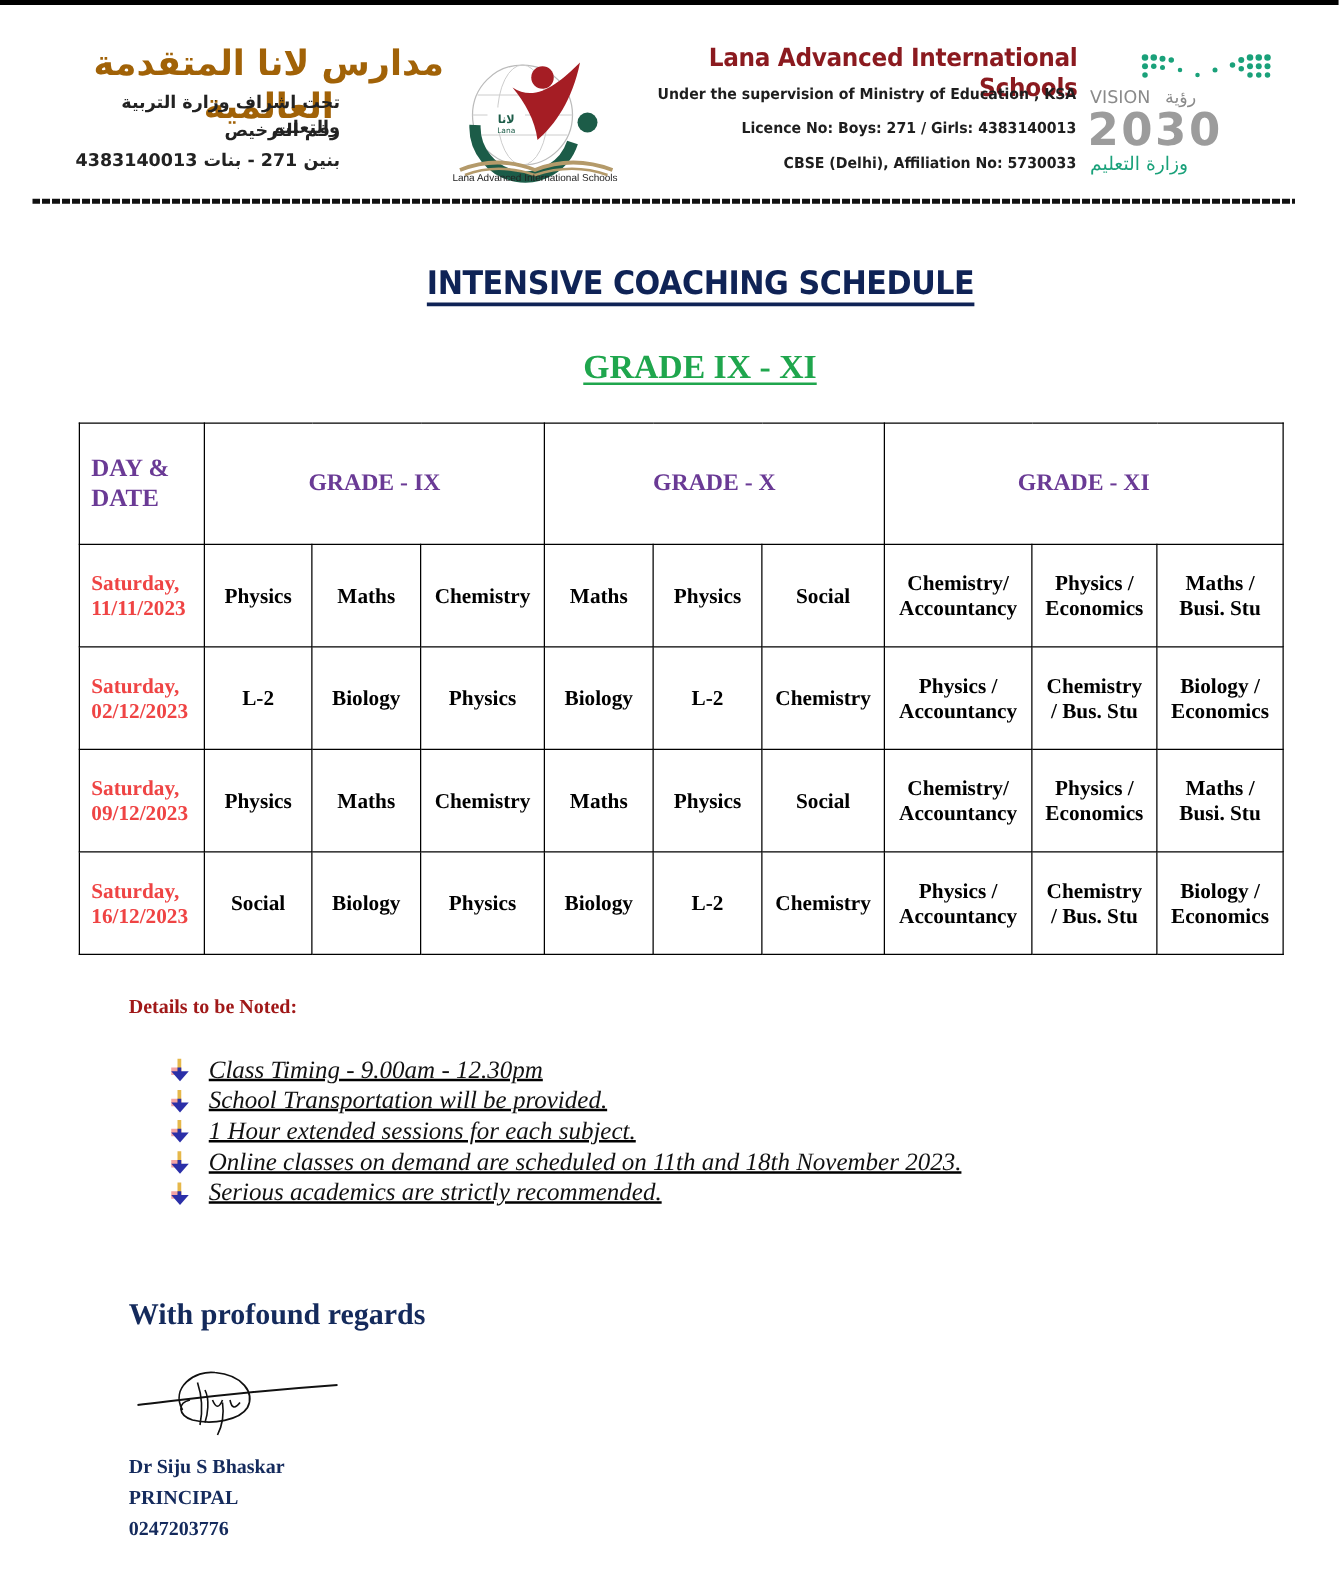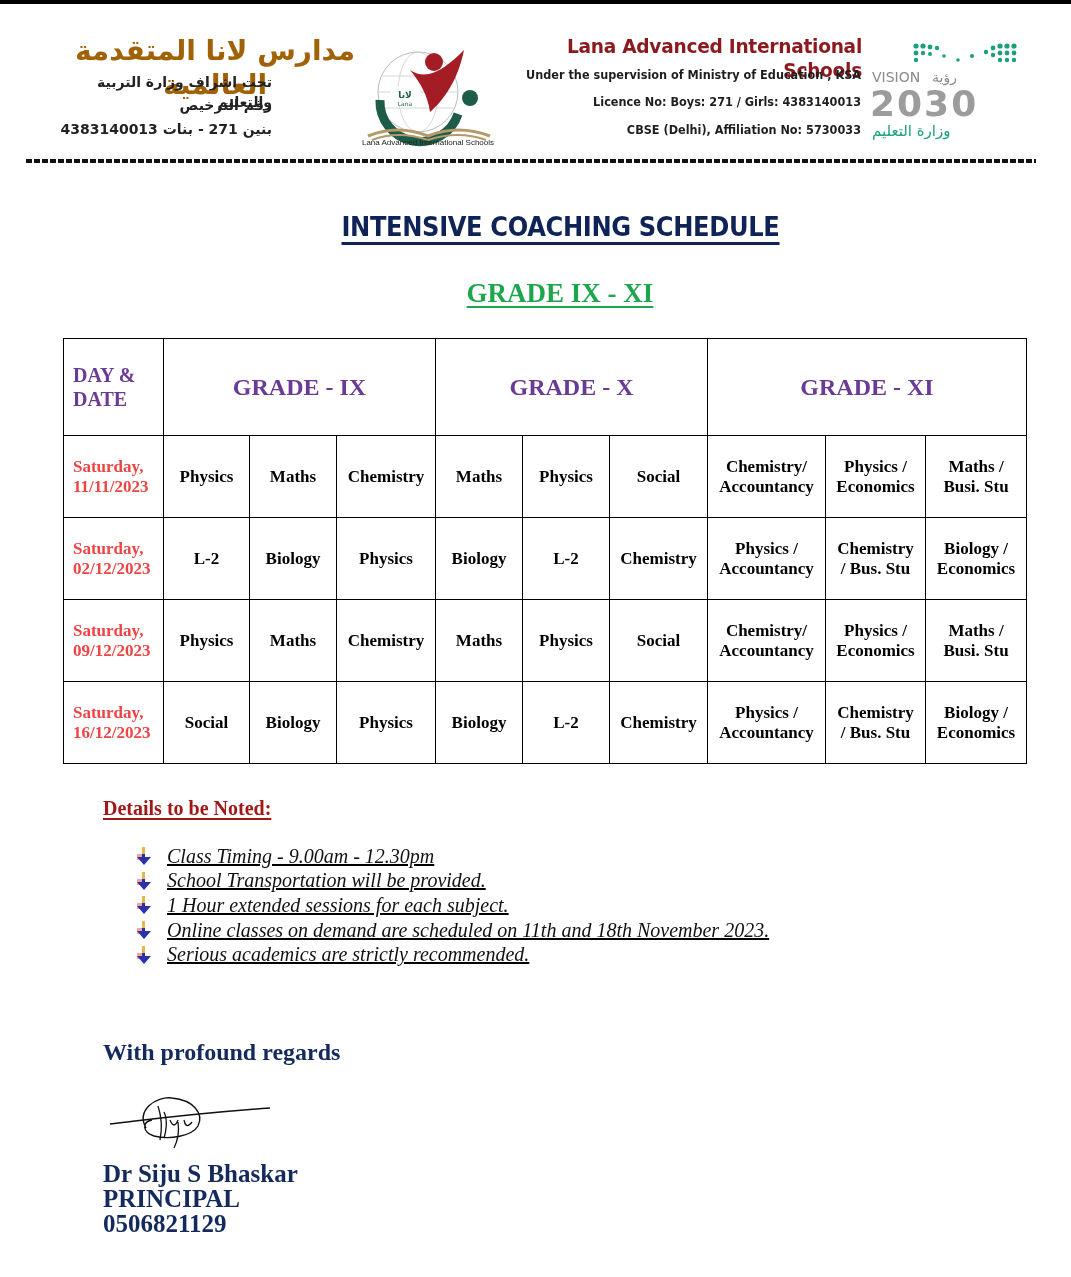--- a/index.html
+++ b/index.html
@@ -16,35 +16,35 @@
 
   
   .main-title { position:absolute; left:0; top:212px; width:1120px; text-align:center; font-family:"DejaVu Sans", sans-serif; font-weight:bold; font-size:26px; color:#0f2356; letter-spacing:-0.4px; }
   .main-title span { border-bottom:3px solid #0f2356; padding-bottom:0px; transform:scaleX(0.93); display:inline-block; }
   .sub-title { position:absolute; left:0; top:278px; width:1120px; text-align:center; font-family:"Liberation Serif", serif; font-weight:bold; font-size:27px; color:#1fa64d; }
   .sub-title span { text-decoration:underline; text-decoration-thickness:2px; text-underline-offset:4px; }
 
   
   table.sched { position:absolute; left:63px; top:338px; border-collapse:collapse; font-family:"Liberation Serif", serif; font-weight:bold;border-radius:12px; }
   table.sched td { border:1px solid #000; text-align:center; vertical-align:middle; font-size:17px; line-height:20px; padding:0 4px; }
-  table.sched tr.head td { height:96px; color:#6a3a95; font-size:24px; }
+  table.sched tr.head td { height:96px; color:#6a3a95; font-size:19px; }
   table.sched tr.row td { height:81px; }
   table.sched td.daycell { text-align:left; color:#ef4444; padding-left:9px; }
   table.sched tr.head td.daycell { color:#6a3a95; font-size:20px; line-height:24px; }
 
   
-  .notes-head { position:absolute; left:103px; top:797px; font-family:"Liberation Serif", serif; font-weight:bold; font-size:20px; color:#a01818; text-decoration:underline; text-decoration-thickness:2px; text-underline-offset:3px; }
+  .notes-head { position:absolute; left:103px; top:797px; font-family:"Liberation Serif", serif; font-weight:bold; font-size:16px; color:#a01818; text-decoration-thickness:2px; text-underline-offset:3px; }
   .notes { position:absolute; left:134px; top:844px; margin:0; padding:0; list-style:none;text-decoration:underline; }
   .notes li { display:flex; align-items:center; height:24.6px; font-family:"Liberation Serif", serif; font-style:italic; font-size:20px; color:#111; }
   .bullet { width:20px; height:20px; margin-right:13px; position:relative; flex:none; }
 
   
   .regards { position:absolute; left:103px; top:1039px; font-family:"Liberation Serif", serif; font-weight:bold; font-size:24px; color:#142a5c; }
   .signature { position:absolute; left:106px; top:1090px; width:170px; height:70px; }
-  .sign-line { position:absolute; left:103px; font-family:"Liberation Serif", serif; font-weight:bold; font-size:25px; color:#142a5c; line-height:25px; }
+  .sign-line { position:absolute; left:103px; font-family:"Liberation Serif", serif; font-weight:bold; font-size:16px; color:#142a5c; line-height:25px; }
 </style>
 </head>
 <body>
 
 <div class="topbar"></div>
 
 <div class="ar-title">مدارس لانا المتقدمة العالمية</div>
 <div class="ar-line" style="top:72px;">تحت اشراف وزارة التربية والتعليم</div>
 <div class="ar-line" style="top:95px;">رقم الترخيص</div>
 <div class="ar-line" style="top:119px;">بنين 271 - بنات 4383140013</div>
@@ -234,13 +234,13 @@
 </ul>
 
 <div class="regards">With profound regards</div>
 <svg class="signature" viewBox="0 0 170 70">
   <path d="M4 34 C40 30 80 24 164 18" fill="none" stroke="#111" stroke-width="1.6"></path>
   <path d="M40 38 C30 20 50 6 66 8 C88 10 98 24 92 36 C86 46 64 50 48 46 C36 42 36 32 46 30" fill="none" stroke="#111" stroke-width="1.4"></path>
   <path d="M52 16 C56 28 56 40 54 50 M58 22 C62 30 60 42 58 48 M64 30 q4 10 8 0 M72 32 q2 14 -4 26 M78 30 q2 10 8 2" fill="none" stroke="#111" stroke-width="1.3"></path>
 </svg>
 <div class="sign-line" style="top:1161px;">Dr Siju S Bhaskar</div>
 <div class="sign-line" style="top:1186px;">PRINCIPAL</div>
-<div class="sign-line" style="top:1211px;">0506821129</div>
+<div class="sign-line" style="top:1211px;">0247203776</div>
 
 </body></html>

